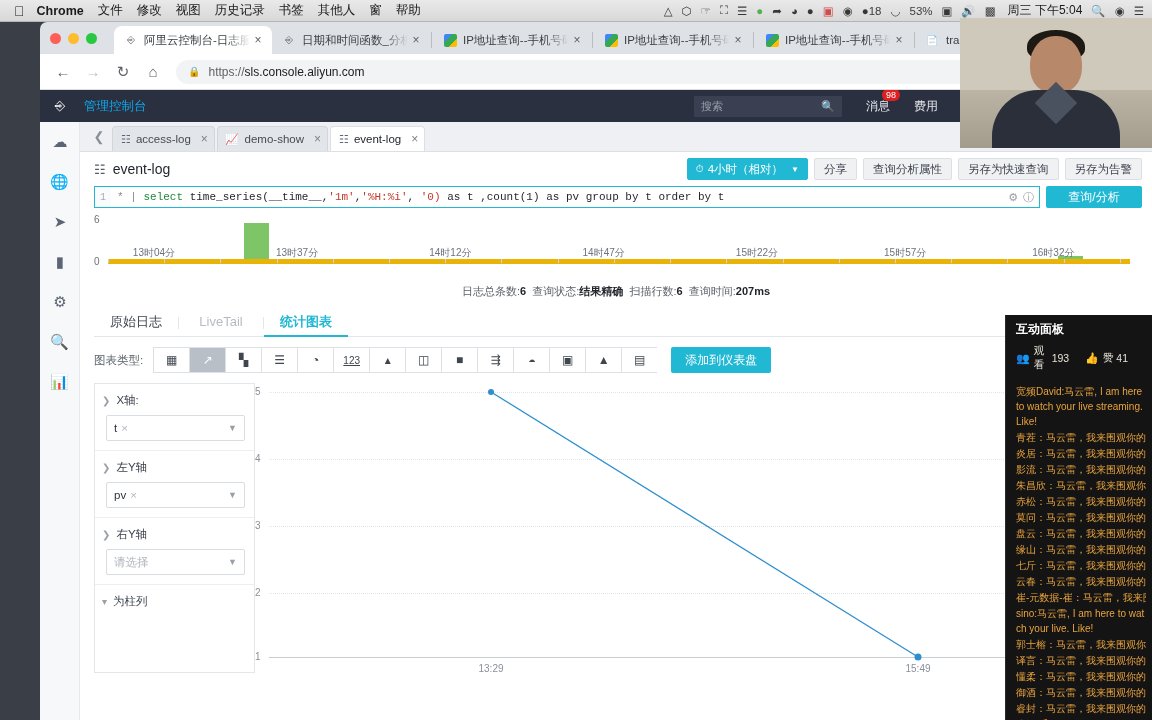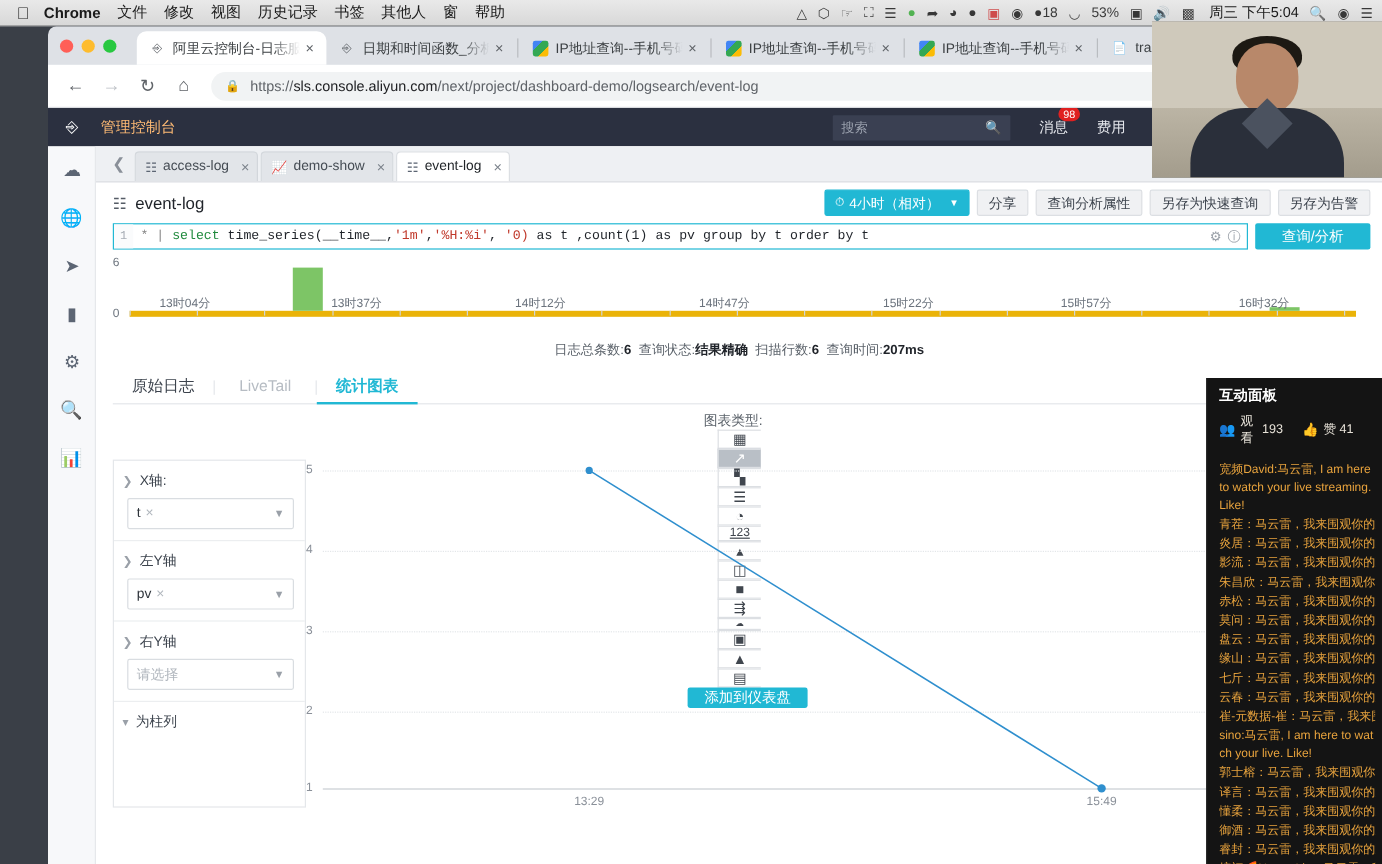--- a/index.html
+++ b/index.html
@@ -81,21 +81,21 @@
   
   .page { position: absolute; top: 68px; left: 0; width: 1112px; height: 630px; background: #fff; overflow: hidden; }
 
   
   .ali-header {
     height: 32px; background: #2b3040; display: flex; align-items: center;
     padding: 0 10px; color: #fff;
   }
   .ali-logo { width: 20px; height: 20px; display:flex; align-items:center; justify-content:center;
     font-size: 13px; color: #fff; }
-  .ali-title { margin-left: 14px; font-size: 12.5px; color: #fdba74; }
+  .ali-title { margin-left: 14px; font-size: 12.5px; color: #0ea5e9; }
   .ali-header .sp { flex: 1; }
   .ali-search {
     width: 148px; height: 21px; background: #3a4052; display:flex; align-items:center;
     font-size: 11px; color: #9aa0ad; padding: 0 7px; border-radius: 1px;
   }
   .ali-search .si { flex:1; }
   .ali-search .mag { color: #c3c7d1; font-size: 11px; }
   .ali-nav { display: flex; align-items: center; margin-left: 12px; }
   .ali-nav .ni { margin: 0 12px; font-size: 12px; color: #e4e6eb; position: relative; white-space: nowrap;}
   .badge {
@@ -166,21 +166,21 @@
   .stats b { color: #1f2329; }
 
   
   .rtabs { display: flex; align-items: center; margin: 10px 14px 0 14px; border-bottom: 1px solid #e4e7ea; height: 28px; }
   .rtab { width: 84px; text-align: center; font-size: 13px; color: #3c434d; height: 28px; line-height: 26px; }
   .rtab.dis { color: #b6bcc3; }
   .rtab.act { color: #21b8d4; border-bottom: 2px solid #21b8d4; font-weight: bold;}
   .rtab-sep { width: 1px; height: 12px; background: #e4e7ea; }
 
   
-  .ctool { display: flex; align-items: center; height: 34px; margin: 6px 14px 0 14px; gap: 0; flex-direction: column; }
+  .ctool { display: flex; align-items: center; height: 34px; margin: 6px 14px 0 14px; gap: 0; }
   .ctool .lbl { font-size: 11.5px; color: #5c636b; margin-right: 10px; white-space: nowrap; }
   .cbtn { width: 36px; height: 26px; border: 1px solid #dcdfe3; border-right: none;
     display: flex; align-items: center; justify-content: center; color: #40464e; background: #fff; }
   .cbtn:last-of-type { border-right: 1px solid #dcdfe3; }
   .cbtn.sel { background: #b9bfc6; color: #fff; }
   .addbtn { margin-left: 14px; height: 26px; background: #21b8d4; color: #fff; font-size: 12px;
     display: flex; align-items: center; padding: 0 14px; border-radius: 2px; white-space: nowrap;}
 
   
   .cbody { display: flex; margin: 6px 0 0 14px; height: 290px; }
@@ -327,21 +327,20 @@
 
   <div class="toolbar">
     <span class="navbtn">←</span>
     <span class="navbtn dim">→</span>
     <span class="navbtn">↻</span>
     <span class="navbtn">⌂</span>
     <div class="omnibox" title="搜索或输入网址">
       <span class="lock">🔒</span>
       <span class="path">https://</span>
         <span class="host">sls.console.aliyun.com</span>
-        <span class="path">/next/project/dashboard-demo/logsearch/event-log</span>
     </div>
   </div>
 
   <div class="page">
 
     <div class="ali-header">
       <span class="ali-logo">⎆</span>
       <span class="ali-title">管理控制台</span>
       <span class="sp"></span>
       <div class="ali-search">

